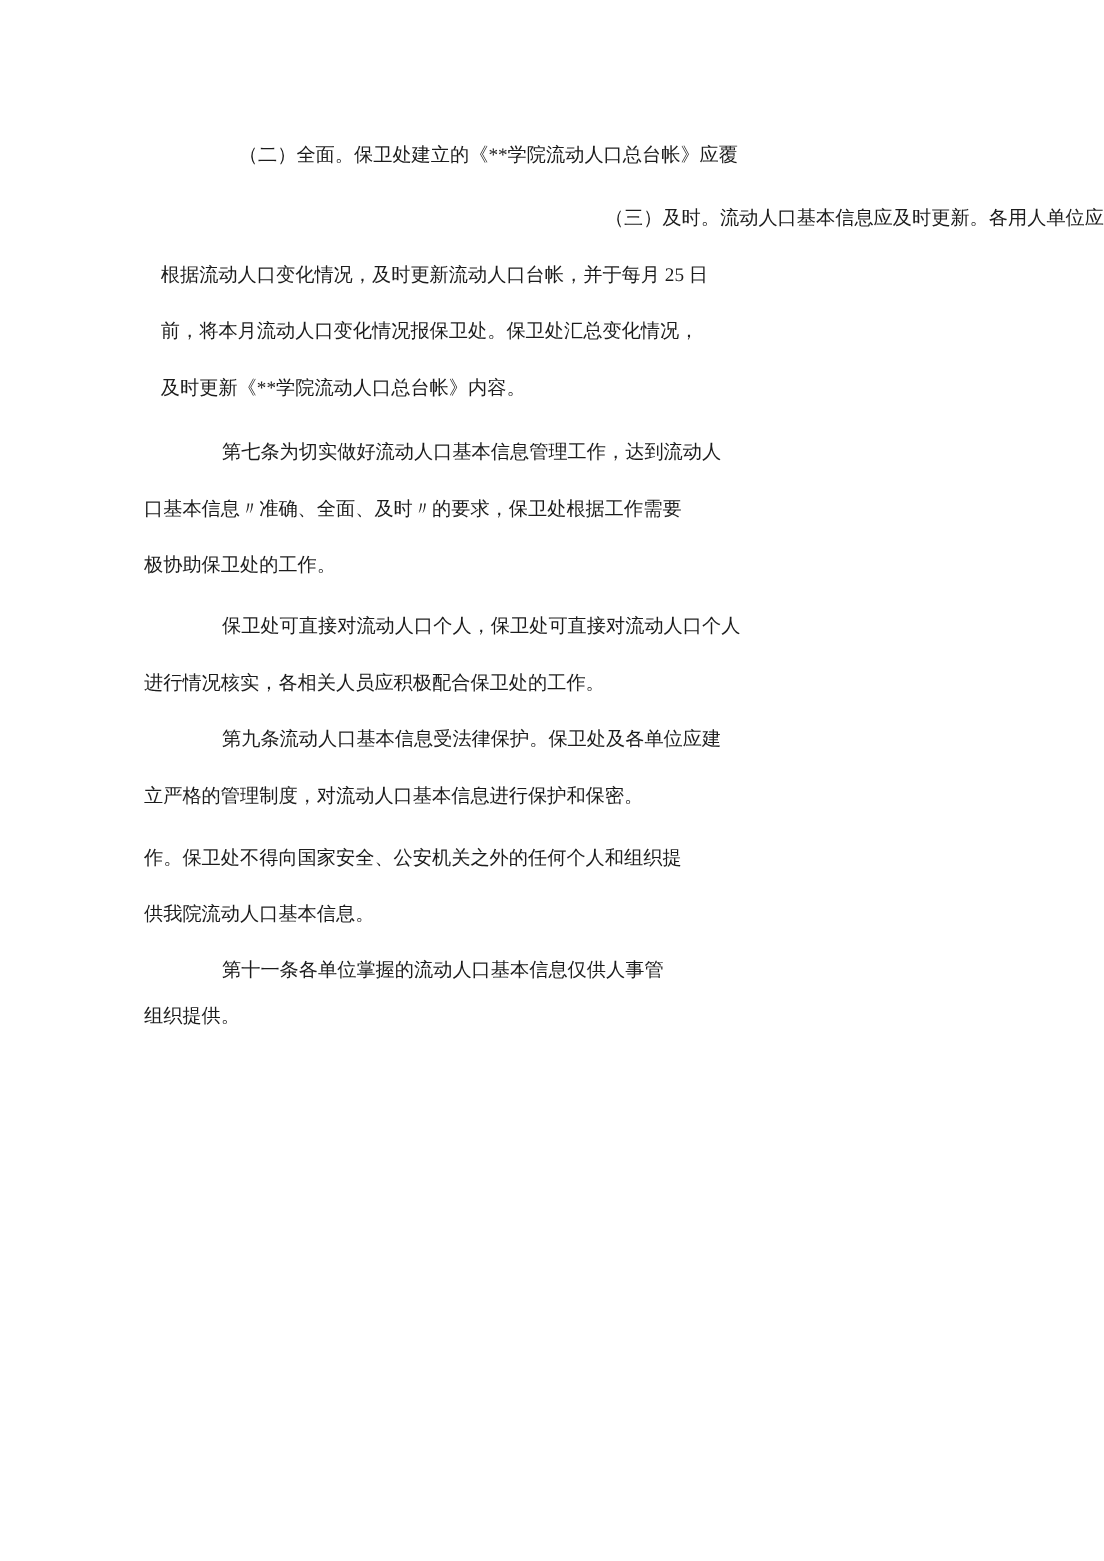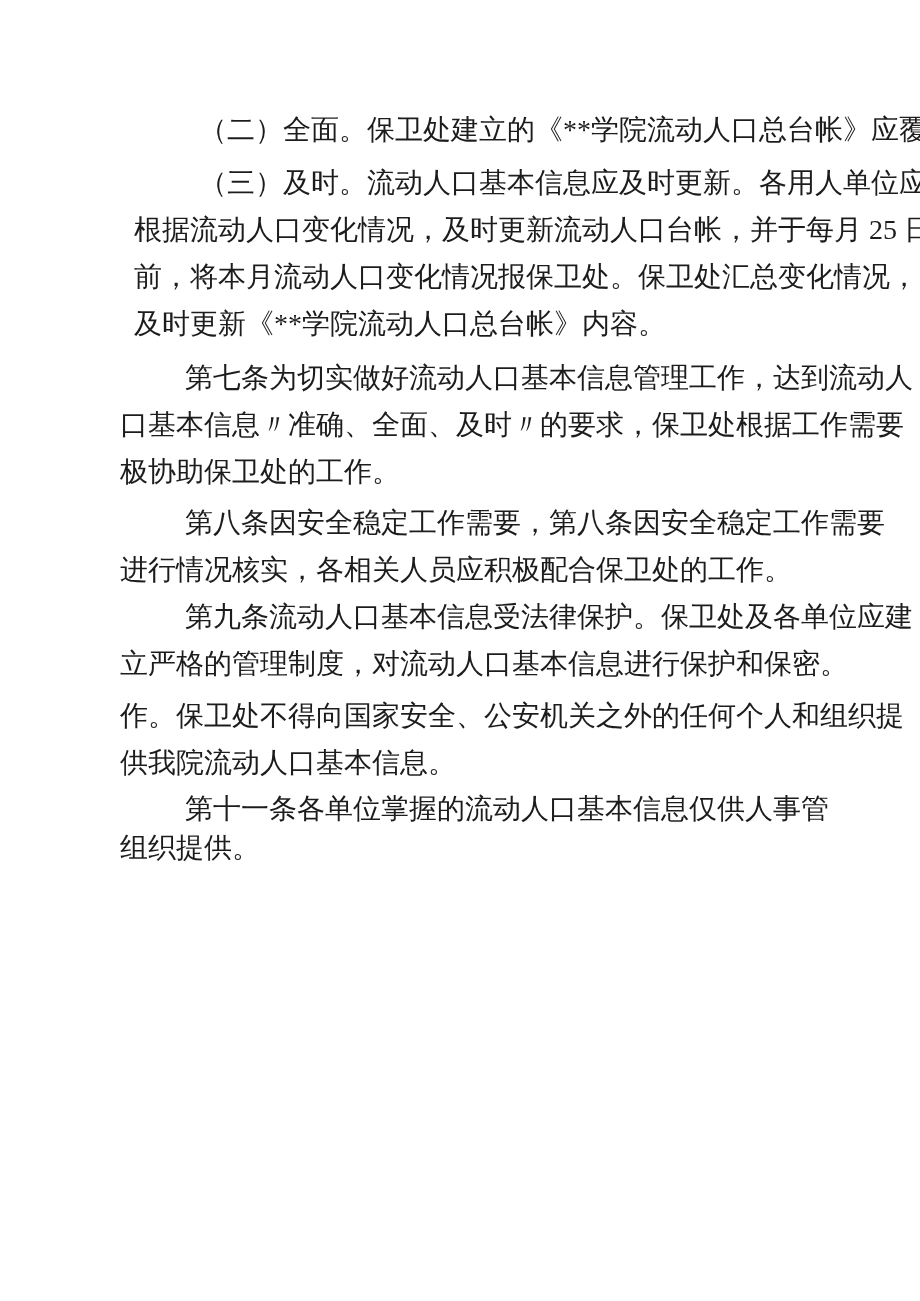--- a/index.html
+++ b/index.html
@@ -13,21 +13,21 @@
     position: relative;
     width: 920px;
     height: 1301px;
     background: #ffffff;
     overflow: hidden;
     box-sizing: border-box;
     padding-top: 106px;
   }
   .paragraph { margin: 0; padding: 0; }
   .line {
-    font-size: 28px;
+    font-size: 16px;
     color: #1c1c1c;
     height: 47px;
     line-height: 47px;
     white-space: pre;
     letter-spacing: 0px;
   }
   .line.tight {
     height: 30px;
     line-height: 30px;
   }
@@ -45,21 +45,21 @@
         <div class="line">根据流动人口变化情况，及时更新流动人口台帐，并于每月 25 日</div>
         <div class="line">前，将本月流动人口变化情况报保卫处。保卫处汇总变化情况，</div>
         <div class="line">及时更新《**学院流动人口总台帐》内容。</div>
       </div>
       <div class="paragraph" style="margin-top: 7px; margin-left: 120px;">
         <div class="line" style="padding-left: 65px;">第七条为切实做好流动人口基本信息管理工作，达到流动人</div>
         <div class="line">口基本信息〃准确、全面、及时〃的要求，保卫处根据工作需要</div>
         <div class="line">极协助保卫处的工作。</div>
       </div>
       <div class="paragraph" style="margin-top: 4px; margin-left: 120px;">
-        <div class="line" style="padding-left: 65px;">第八条因安全稳定工作需要，第八条因安全稳定工作需要</div>
+        <div class="line" style="padding-left: 65px;">保卫处可直接对流动人口个人，保卫处可直接对流动人口个人</div>
         <div class="line">进行情况核实，各相关人员应积极配合保卫处的工作。</div>
       </div>
       <div class="paragraph" style="margin-top: 0px; margin-left: 120px;">
         <div class="line" style="padding-left: 65px;">第九条流动人口基本信息受法律保护。保卫处及各单位应建</div>
         <div class="line">立严格的管理制度，对流动人口基本信息进行保护和保密。</div>
       </div>
       <div class="paragraph" style="margin-top: 5px; margin-left: 120px;">
         <div class="line">作。保卫处不得向国家安全、公安机关之外的任何个人和组织提</div>
         <div class="line">供我院流动人口基本信息。</div>
       </div>

